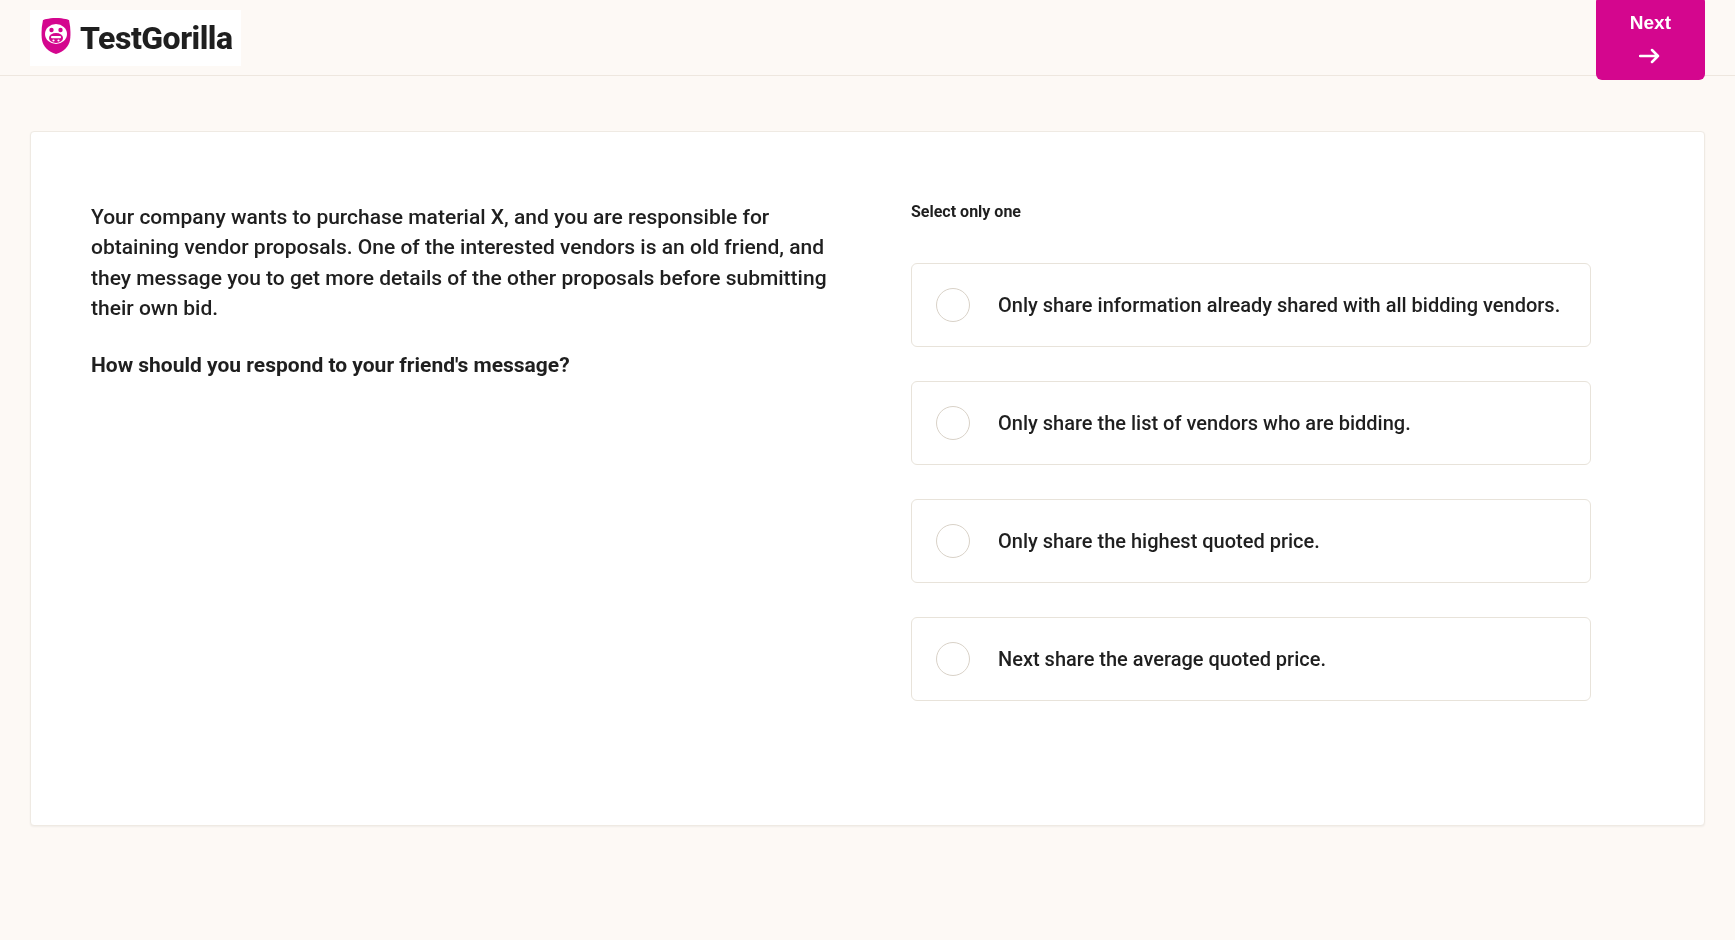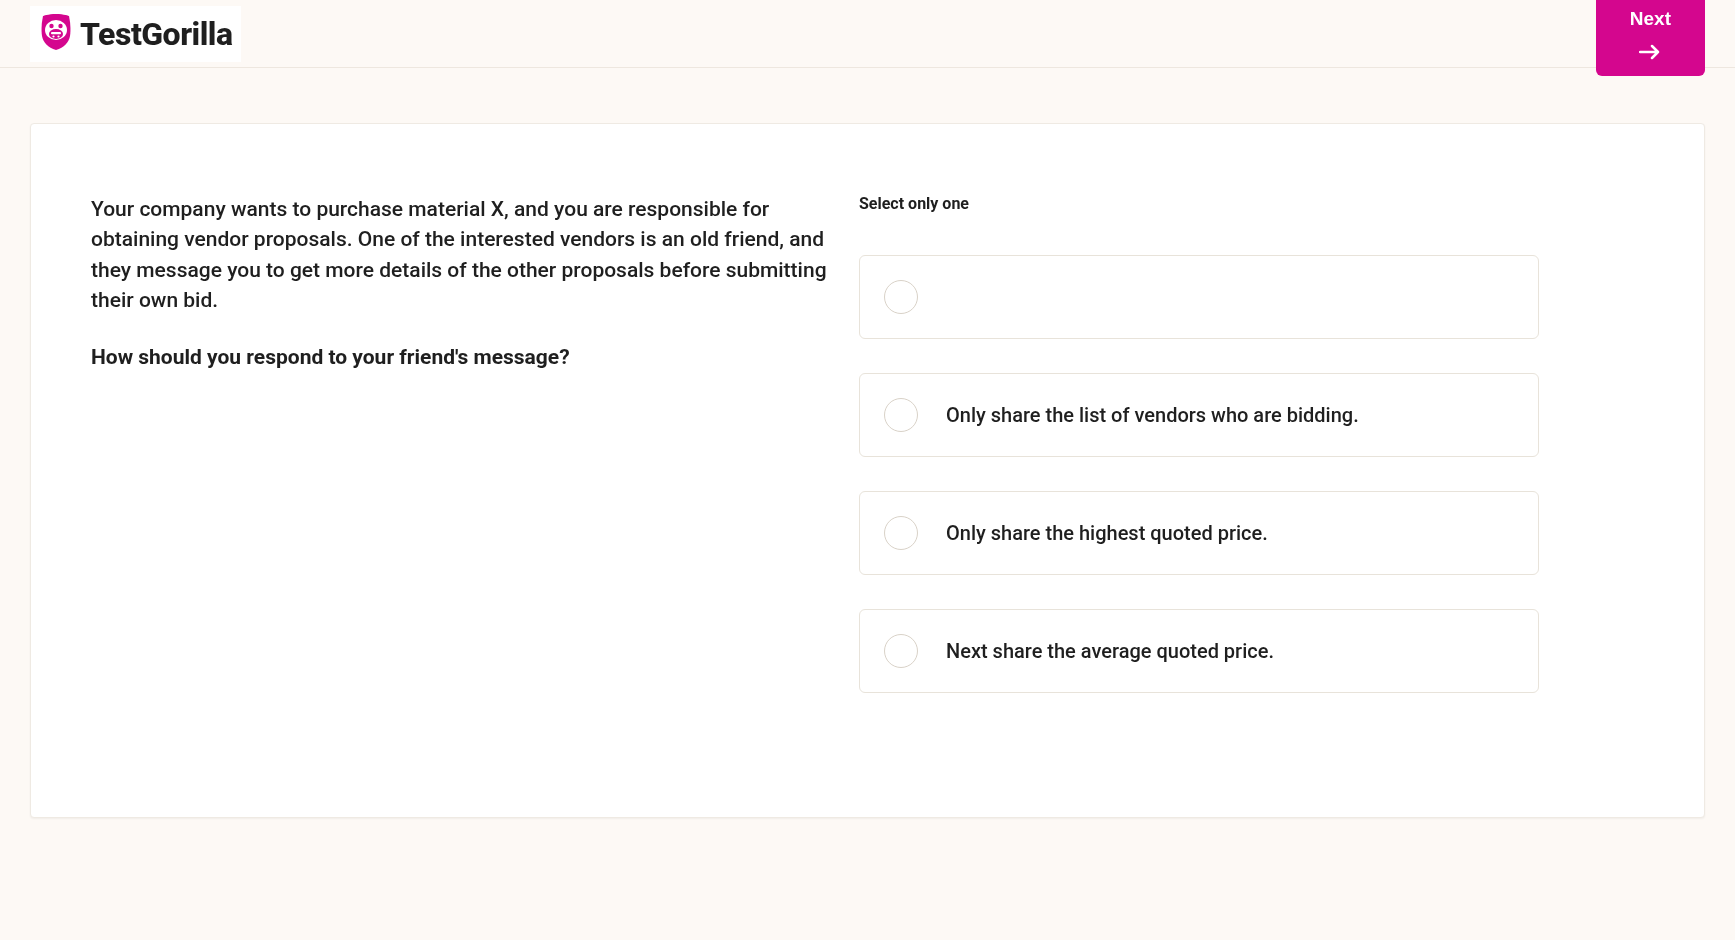--- a/index.html
+++ b/index.html
@@ -11,21 +11,21 @@
       height: 940px;
       overflow: hidden;
     }
     .header {
       display: flex;
       justify-content: space-between;
       align-items: center;
       padding: 10px 30px 10px 30px;
       background: #fdf9f5;
       border-bottom: 1px solid #eee7df;
-      height: 68px;
+      height: 76px;
     }
     .logo-wrap {
       display: flex;
       align-items: center;
       gap: 6px;
       background: #ffffff;
       padding: 6px 8px;
     }
     .logo-text {
       font-size: 32px;
@@ -49,21 +49,21 @@
     }
     .arrow-icon { display: inline-flex; }
     .main-card {
       background: #ffffff;
       margin: 55px 30px 0 30px;
       border-radius: 4px;
       box-shadow: 0 1px 2px rgba(0,0,0,0.05);
       border: 1px solid #efeae3;
       padding: 70px 68px 90px 60px;
       display: flex;
-      gap: 28px;
+      gap: 80px;
       min-height: 620px;
     }
     .question-col { flex: 1; max-width: 740px; }
     .question-text {
       font-size: 21px;
       line-height: 1.45;
       color: #1f1f1f;
       font-weight: 500;
     }
     .question-bold {
@@ -138,20 +138,21 @@
 <div class="main-card">
   <div class="question-col">
     <p class="question-text">Your company wants to purchase material X, and you are responsible for obtaining vendor proposals. One of the interested vendors is an old friend, and they message you to get more details of the other proposals before submitting their own bid.</p>
     <p class="question-bold">How should you respond to your friend's message?</p>
   </div>
   <div class="answers-col">
     <h2 class="answers-title">Select only one</h2>
 
     <div class="answer-option">
       <div class="radio"></div>
+      <div class="answer-label">Only share information already shared with all bidding vendors.</div>
     </div>
 
     <div class="answer-option">
       <div class="radio"></div>
       <div class="answer-label">Only share the list of vendors who are bidding.</div>
     </div>
 
     <div class="answer-option">
       <div class="radio"></div>
       <div class="answer-label">Only share the highest quoted price.</div>

